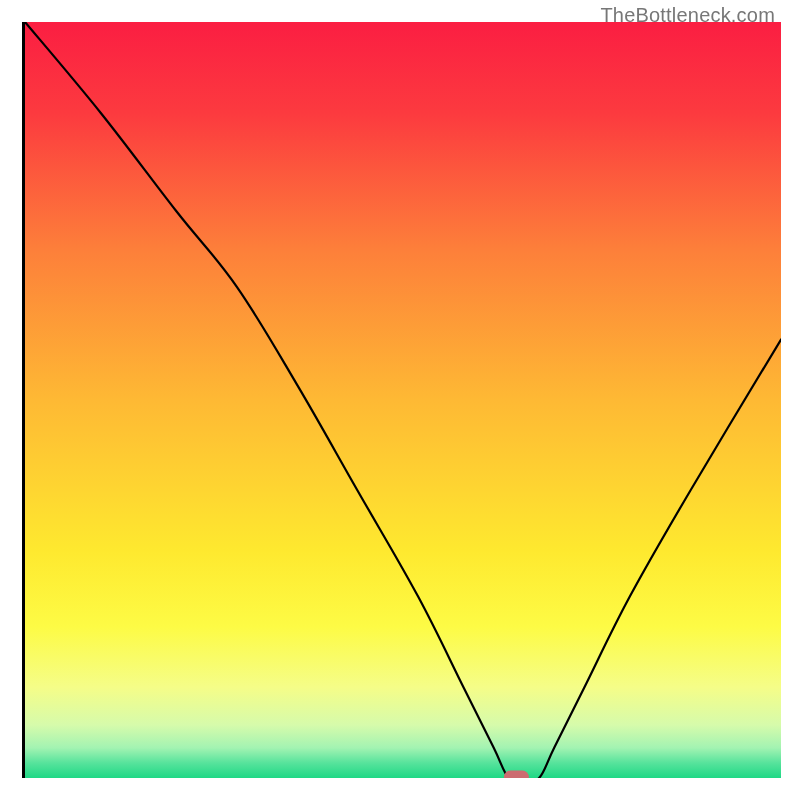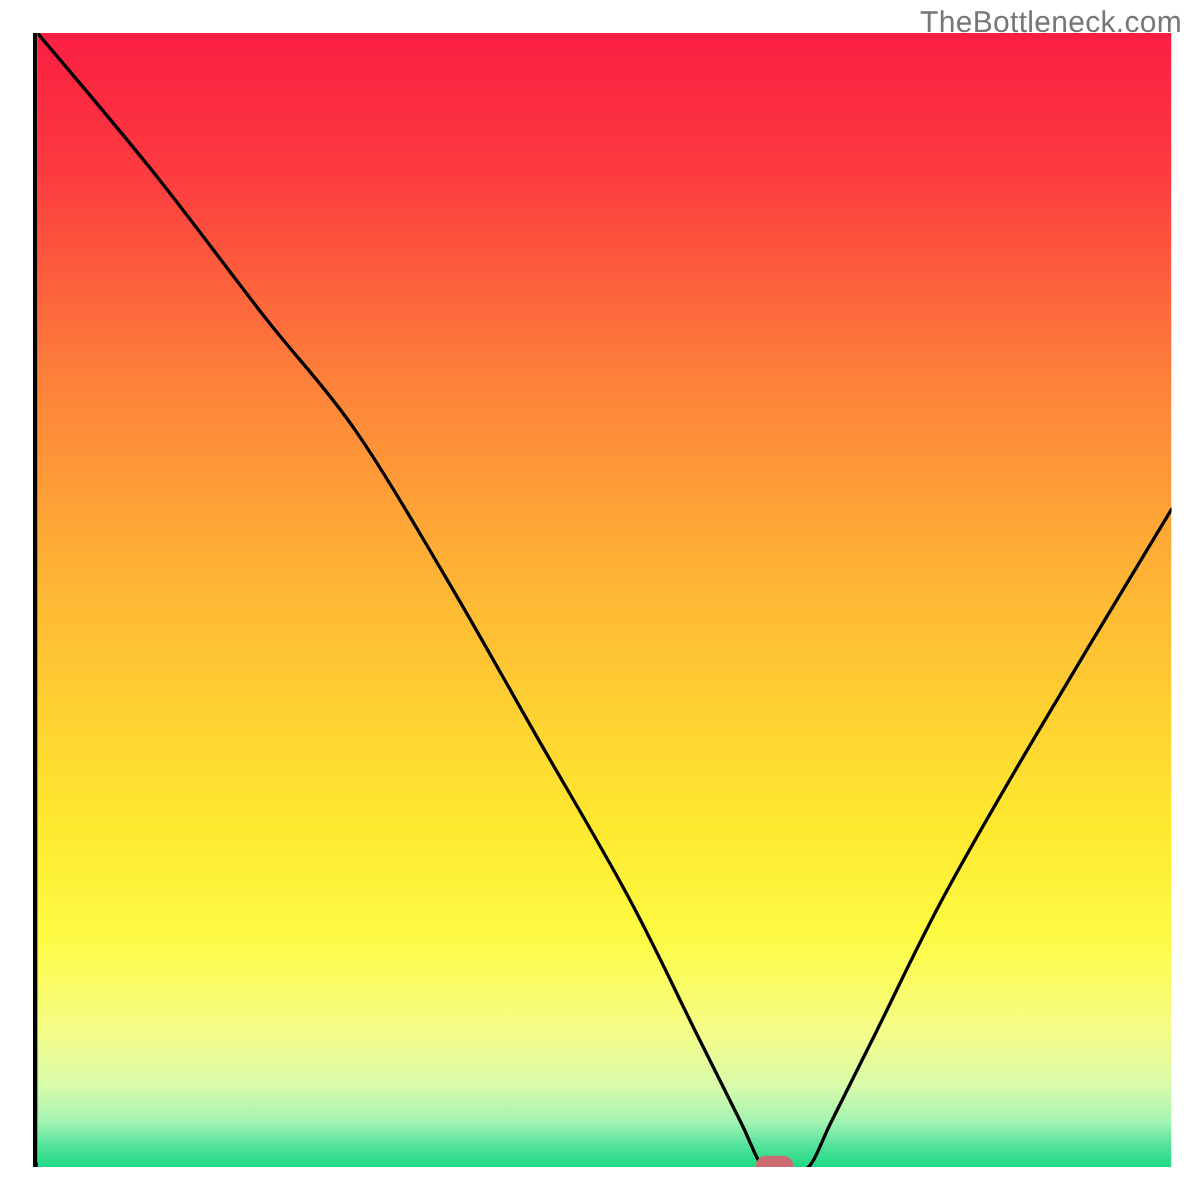--- a/index.html
+++ b/index.html
@@ -6,21 +6,21 @@
     margin: 0;
     padding: 0;
     width: 800px;
     height: 800px;
     background: #ffffff;
     overflow: hidden;
   }
   .watermark {
     position: absolute;
     top: 4px;
-    right: 12px;
+    right: 25px;
     font-family: Arial, Helvetica, sans-serif;
     font-size: 20px;
     color: #777;
     letter-spacing: 0.2px;
     z-index: 10;
   }
   .plot {
     position: absolute;
     left: 22px;
     top: 22px;

